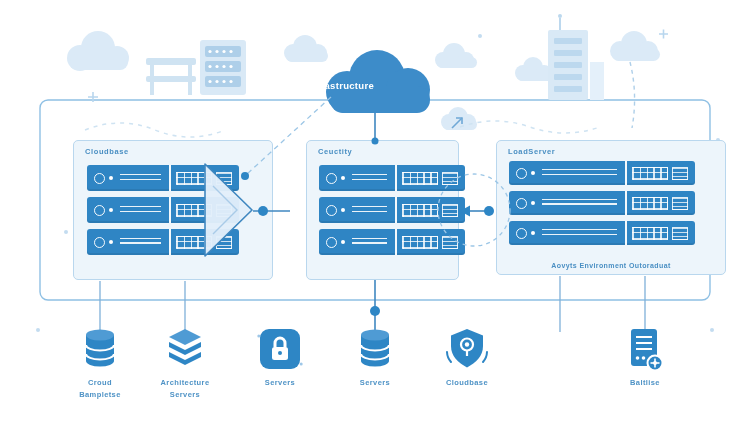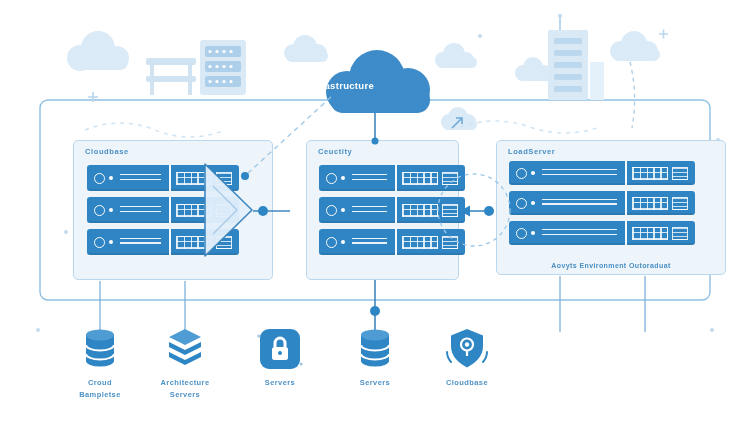--- a/index.html
+++ b/index.html
@@ -324,14 +324,36 @@
       <path d="M3 26 a16 16 0 0 0 4 10" stroke="#2e86c5" stroke-width="2" fill="none" stroke-linecap="round"></path>
       <path d="M43 26 a16 16 0 0 1 -4 10" stroke="#2e86c5" stroke-width="2" fill="none" stroke-linecap="round"></path>
     </svg>
     <div class="blabel">
       <span>Cloudbase</span>
       <span></span>
     </div>
   </div>
 
 
+  <div class="bicon" style="left:597px">
+    <svg width="46" height="46">
+      <rect x="9" y="3" width="26" height="37" rx="3" fill="#2e86c5"></rect>
+      <g stroke="#fff" stroke-width="2">
+        <line x1="14" y1="11" x2="30" y2="11"></line>
+          <line x1="14" y1="17" x2="30" y2="17"></line>
+          <line x1="14" y1="23" x2="30" y2="23"></line>
+      </g>
+      <circle cx="15.5" cy="32" r="1.8" fill="#fff"></circle>
+        <circle cx="21.5" cy="32" r="1.8" fill="#fff"></circle>
+      <circle cx="33" cy="37" r="7.5" fill="#2e86c5" stroke="#fff" stroke-width="2"></circle>
+      <g stroke="#fff" stroke-width="1.6">
+        <line x1="33" y1="32.5" x2="33" y2="41.5"></line>
+          <line x1="28.5" y1="37" x2="37.5" y2="37"></line>
+      </g>
+      <circle cx="33" cy="37" r="2" fill="#fff"></circle>
+    </svg>
+    <div class="blabel">
+      <span>Baltlise</span>
+      <span></span>
+    </div>
+  </div>
 
 </div>
 
 </body></html>

